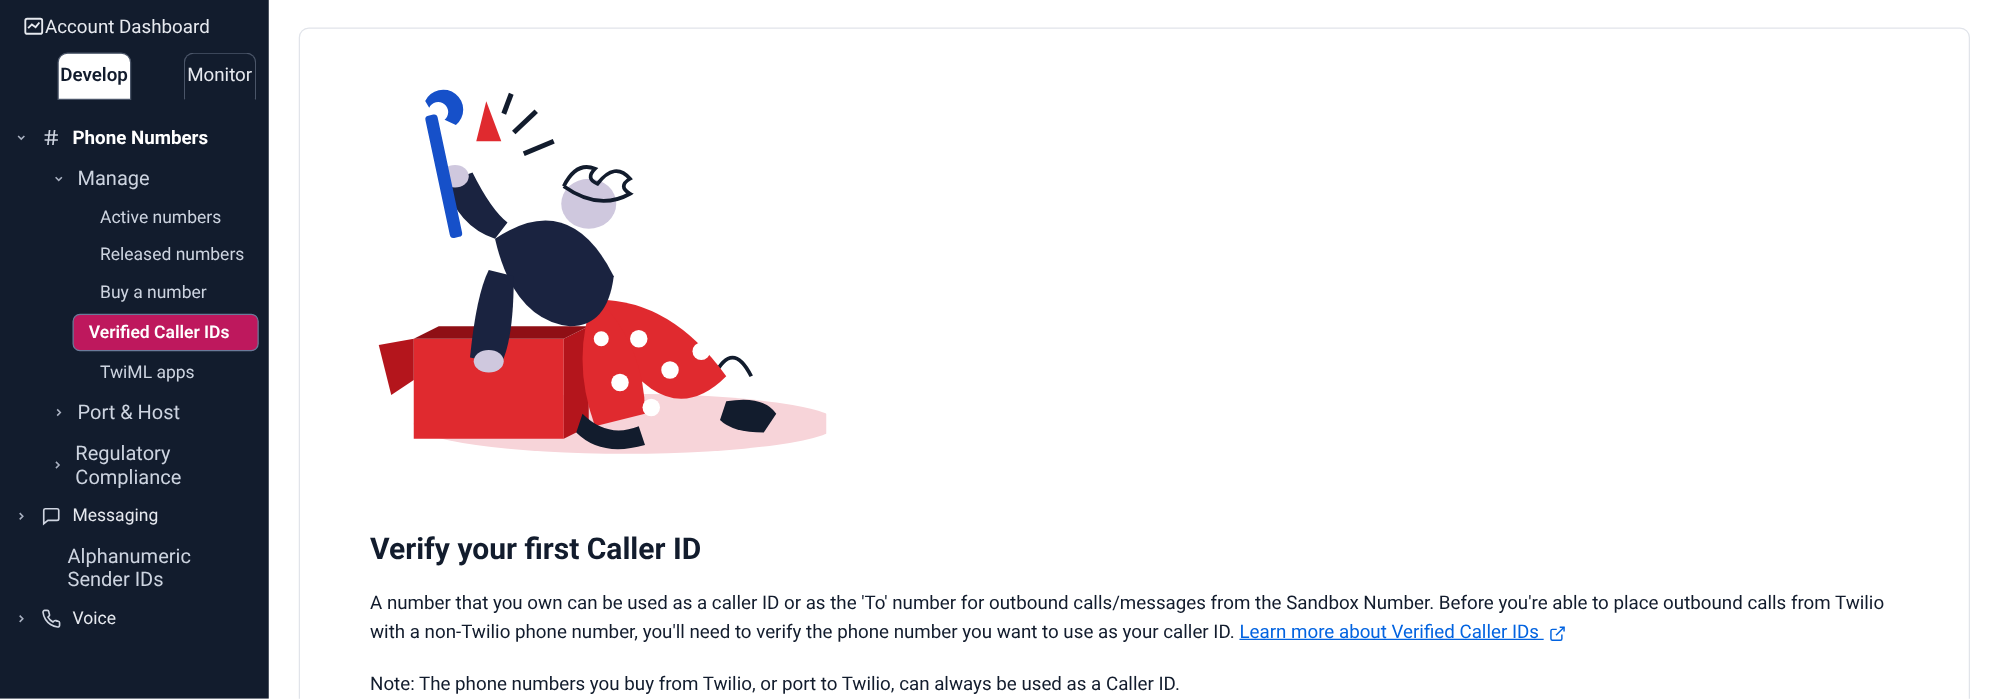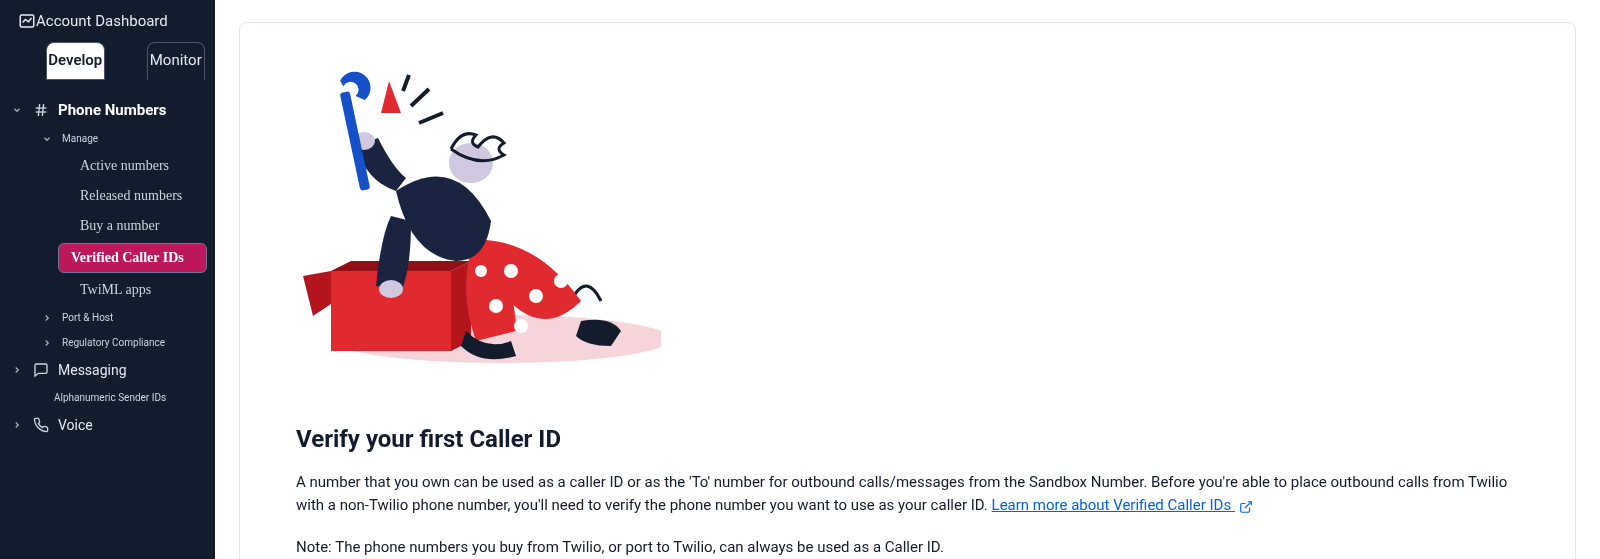--- a/index.html
+++ b/index.html
@@ -68,22 +68,22 @@
     align-items: center;
     gap: 8px;
     padding: 7px 10px 7px 10px;
     cursor: pointer;
   }
   .nav-row .chev { width: 14px; display:inline-flex; justify-content:center; color:#aab2c2; }
   .nav-row .icon-col { width: 18px; display:inline-flex; justify-content:center; color:#cfd5e1; }
   .nav-row .txt { font-size: 14px; color:#e6e9ef; }
   .nav-row.section .txt { font-weight: 700; font-size: 15px; color:#ffffff; }
   .nav-row.sub { padding-left: 44px; }
-  .nav-row.sub .txt { font-size: 10px; color:#cdd4e0; }
-  .nav-row.leaf { padding-left: 80px; font-family: Liberation Serif, serif; }
+  .nav-row.sub .txt { font-size: 16px; color:#cdd4e0; }
+  .nav-row.leaf { padding-left: 80px; }
   .nav-row.leaf .txt { font-size: 14px; color:#cdd4e0; }
   .nav-row.leaf.active {
     padding: 0; margin: 2px 8px 2px 58px;
   }
   .nav-row.leaf.active .pill {
     background: #be185d;
     border: 1px solid #6b7a99;
     border-radius: 6px;
     padding: 6px 12px;
     width: 100%;

